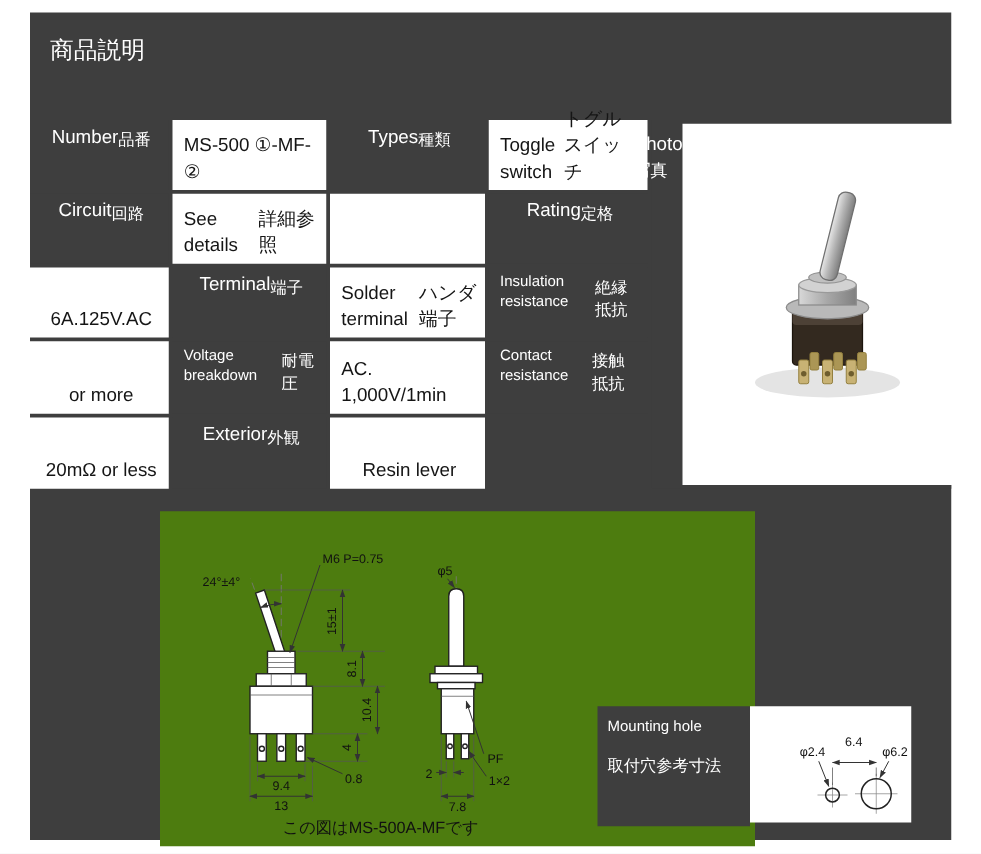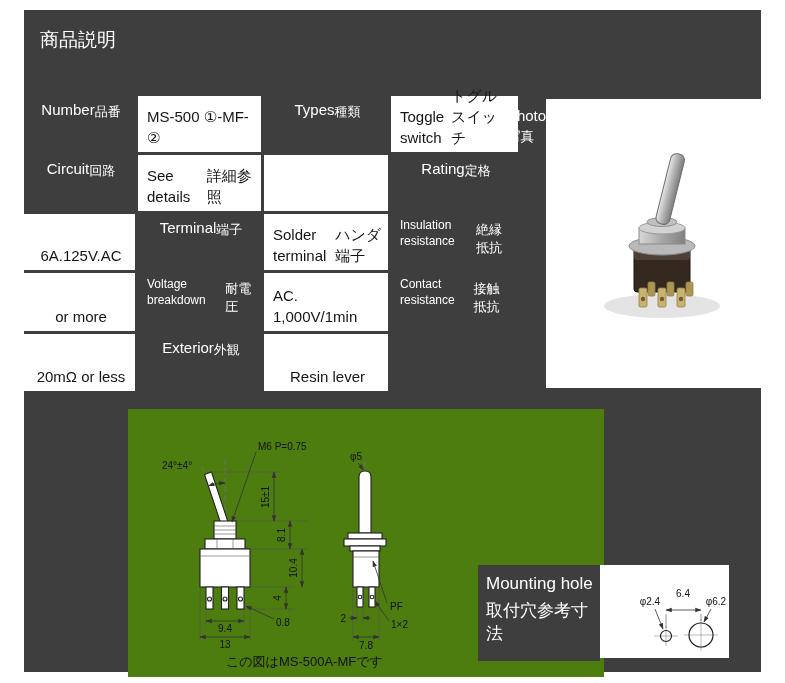--- a/index.html
+++ b/index.html
@@ -25,22 +25,22 @@
   .photoCell { grid-column:5; grid-row:1 / 6; background:#3e3e3e; display:flex; padding:0; }
   .photoHead { height:53px; padding:10px 0 0 10px; color:#fff; }
   .photoHead .en { font-size:15px; }
   .photoHead .ja { font-size:13.5px; margin-top:2px; }
   .photoBody { flex:1; background:#fff; margin:3px 3px 3px 0; display:flex; align-items:center; justify-content:center; }
 
   .drawBox { position:absolute; left:104px; top:383px; width:476px; height:268px; background:#4d7c0f;margin-top:16px; }
   .caption { position:absolute; left:98px; bottom:6px; font-size:13px; color:#111; }
 
   .mountLabel { position:absolute; left:454px; top:555px; width:122px; height:96px; background:#3e3e3e; color:#fff; padding:9px 0 0 8px; }
-  .mountLabel .en { font-size:17px; }
-  .mountLabel .ja { font-size:17px; margin-top:5px; }
+  .mountLabel .en { font-size:12px; }
+  .mountLabel .ja { font-size:13px; margin-top:16px; }
   .mountBox { position:absolute; left:576px; top:555px; width:129px; height:93px; background:#fff; }
 
   svg text { font-family:"Liberation Sans","DejaVu Sans",sans-serif; font-size:10px; fill:#111; }
 </style>
 </head>
 <body>
 
 <div class="page">
   <div class="panel">
 

